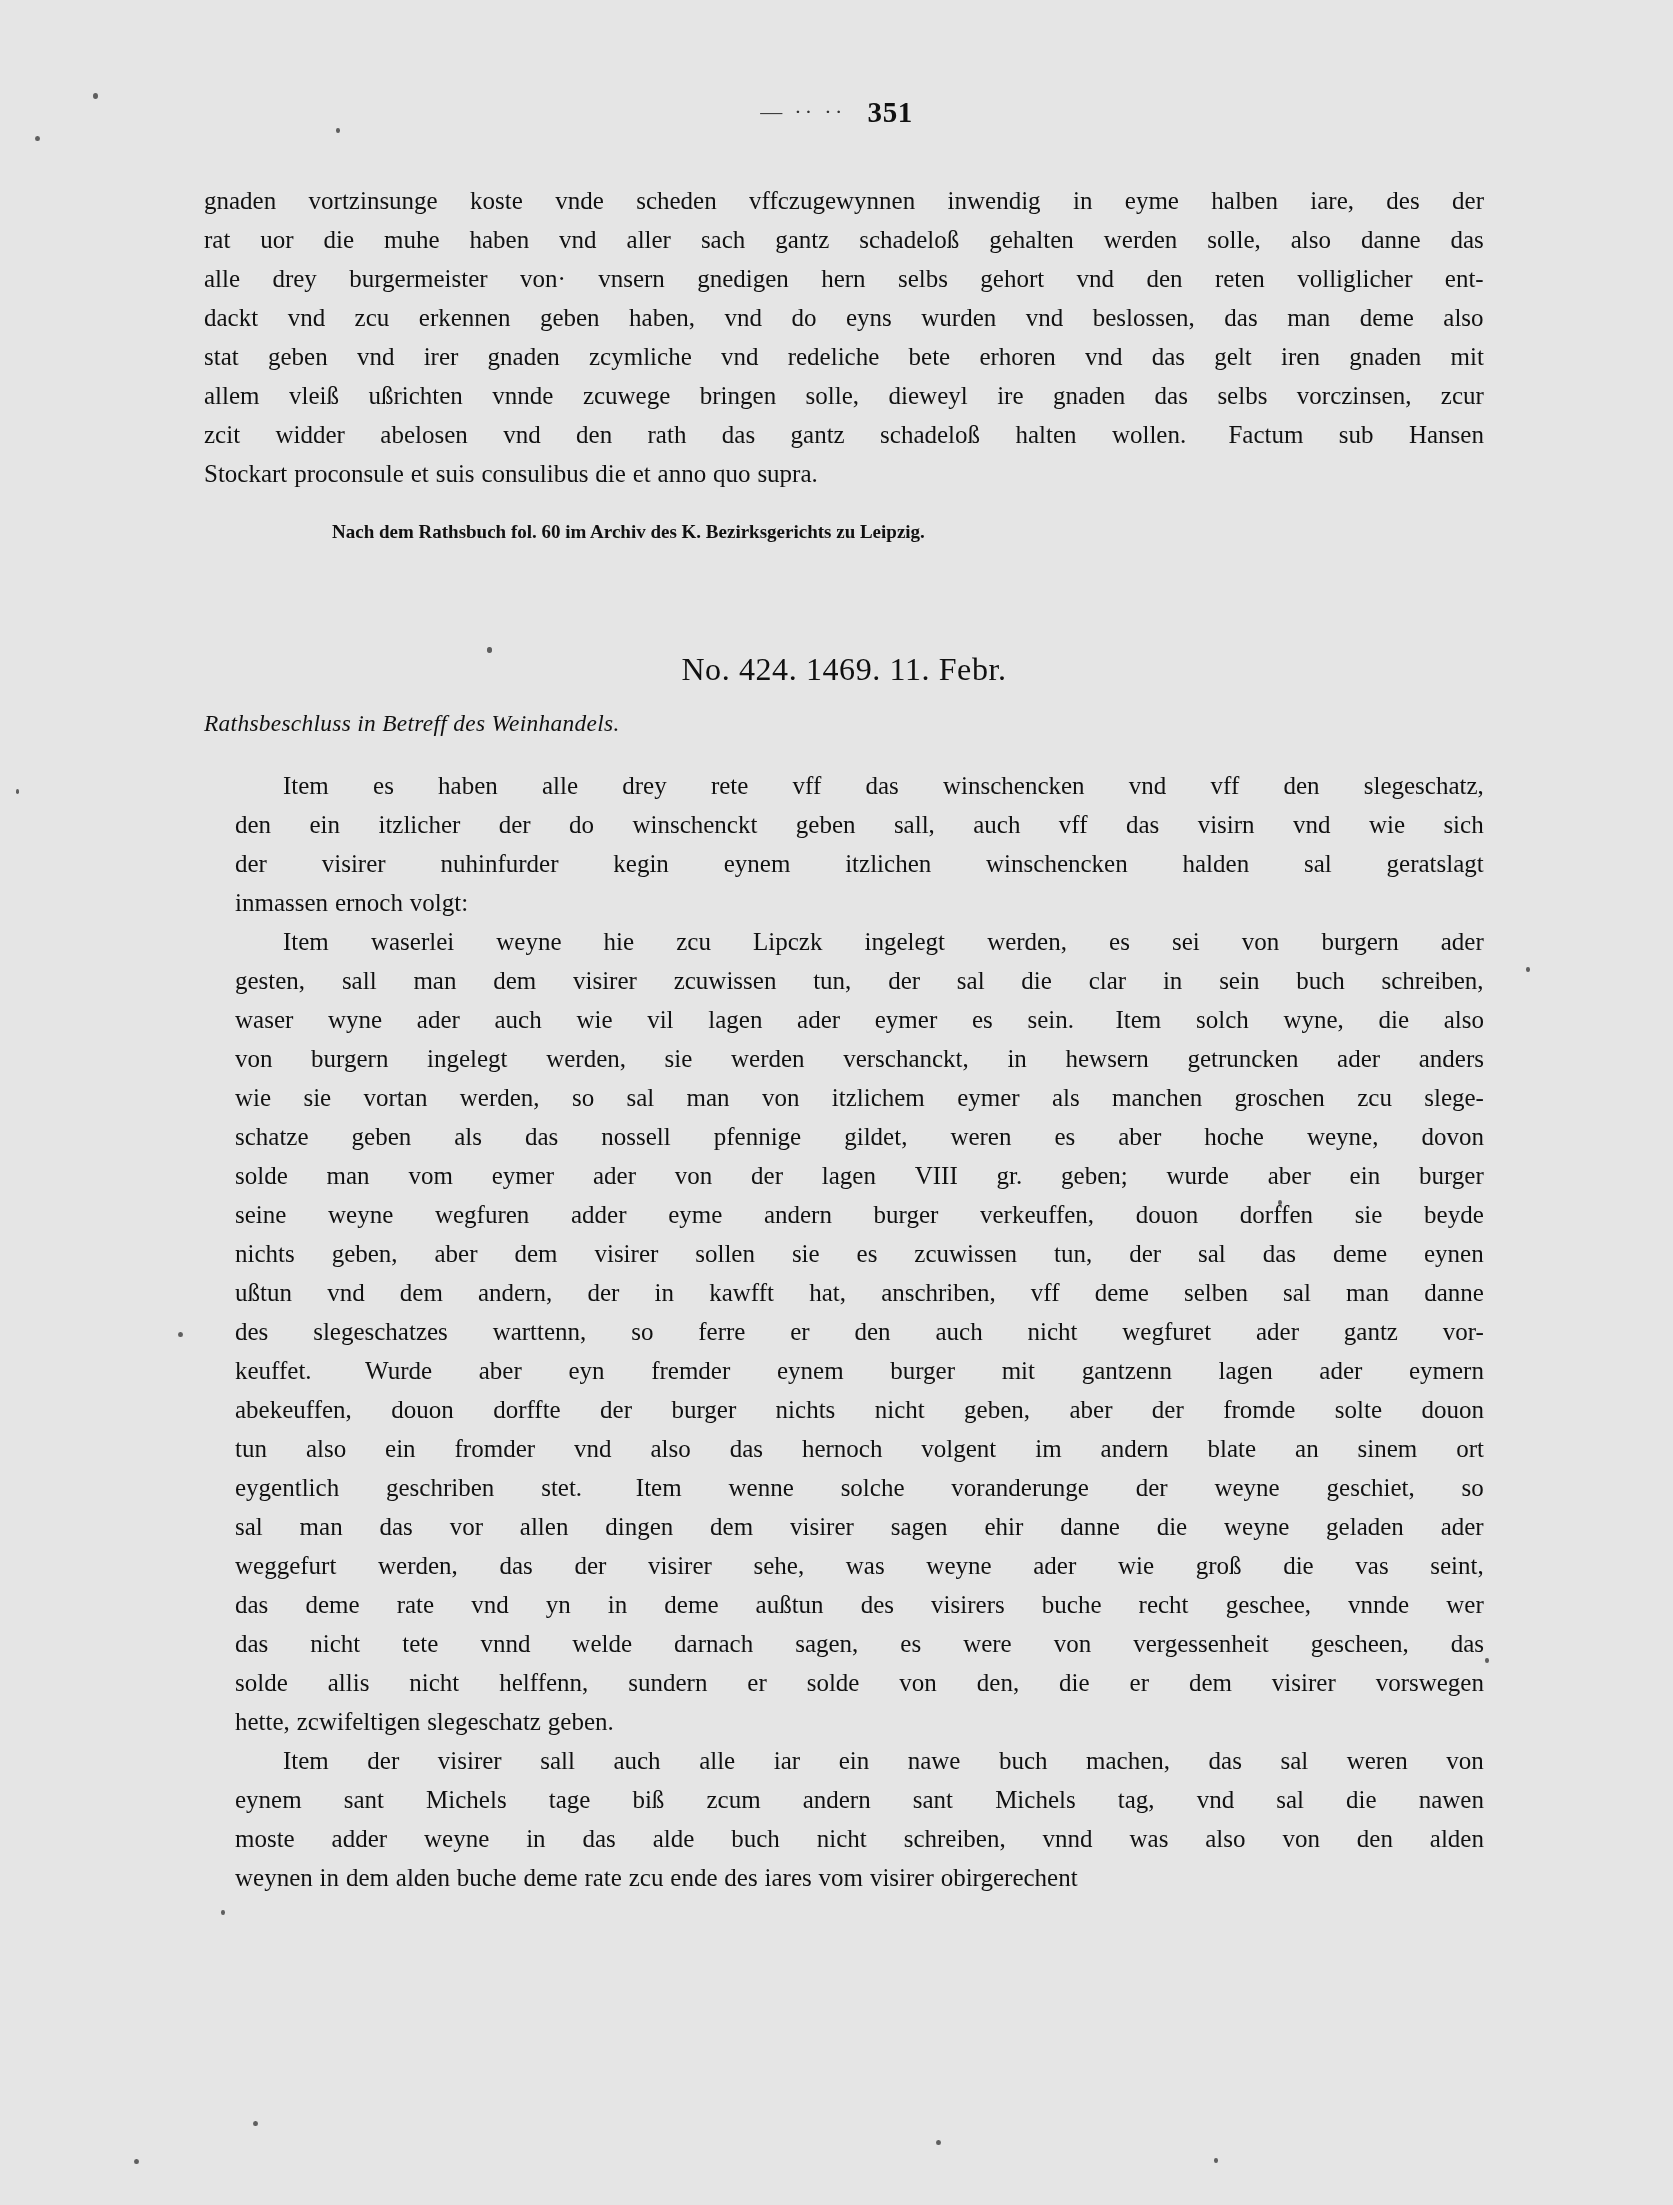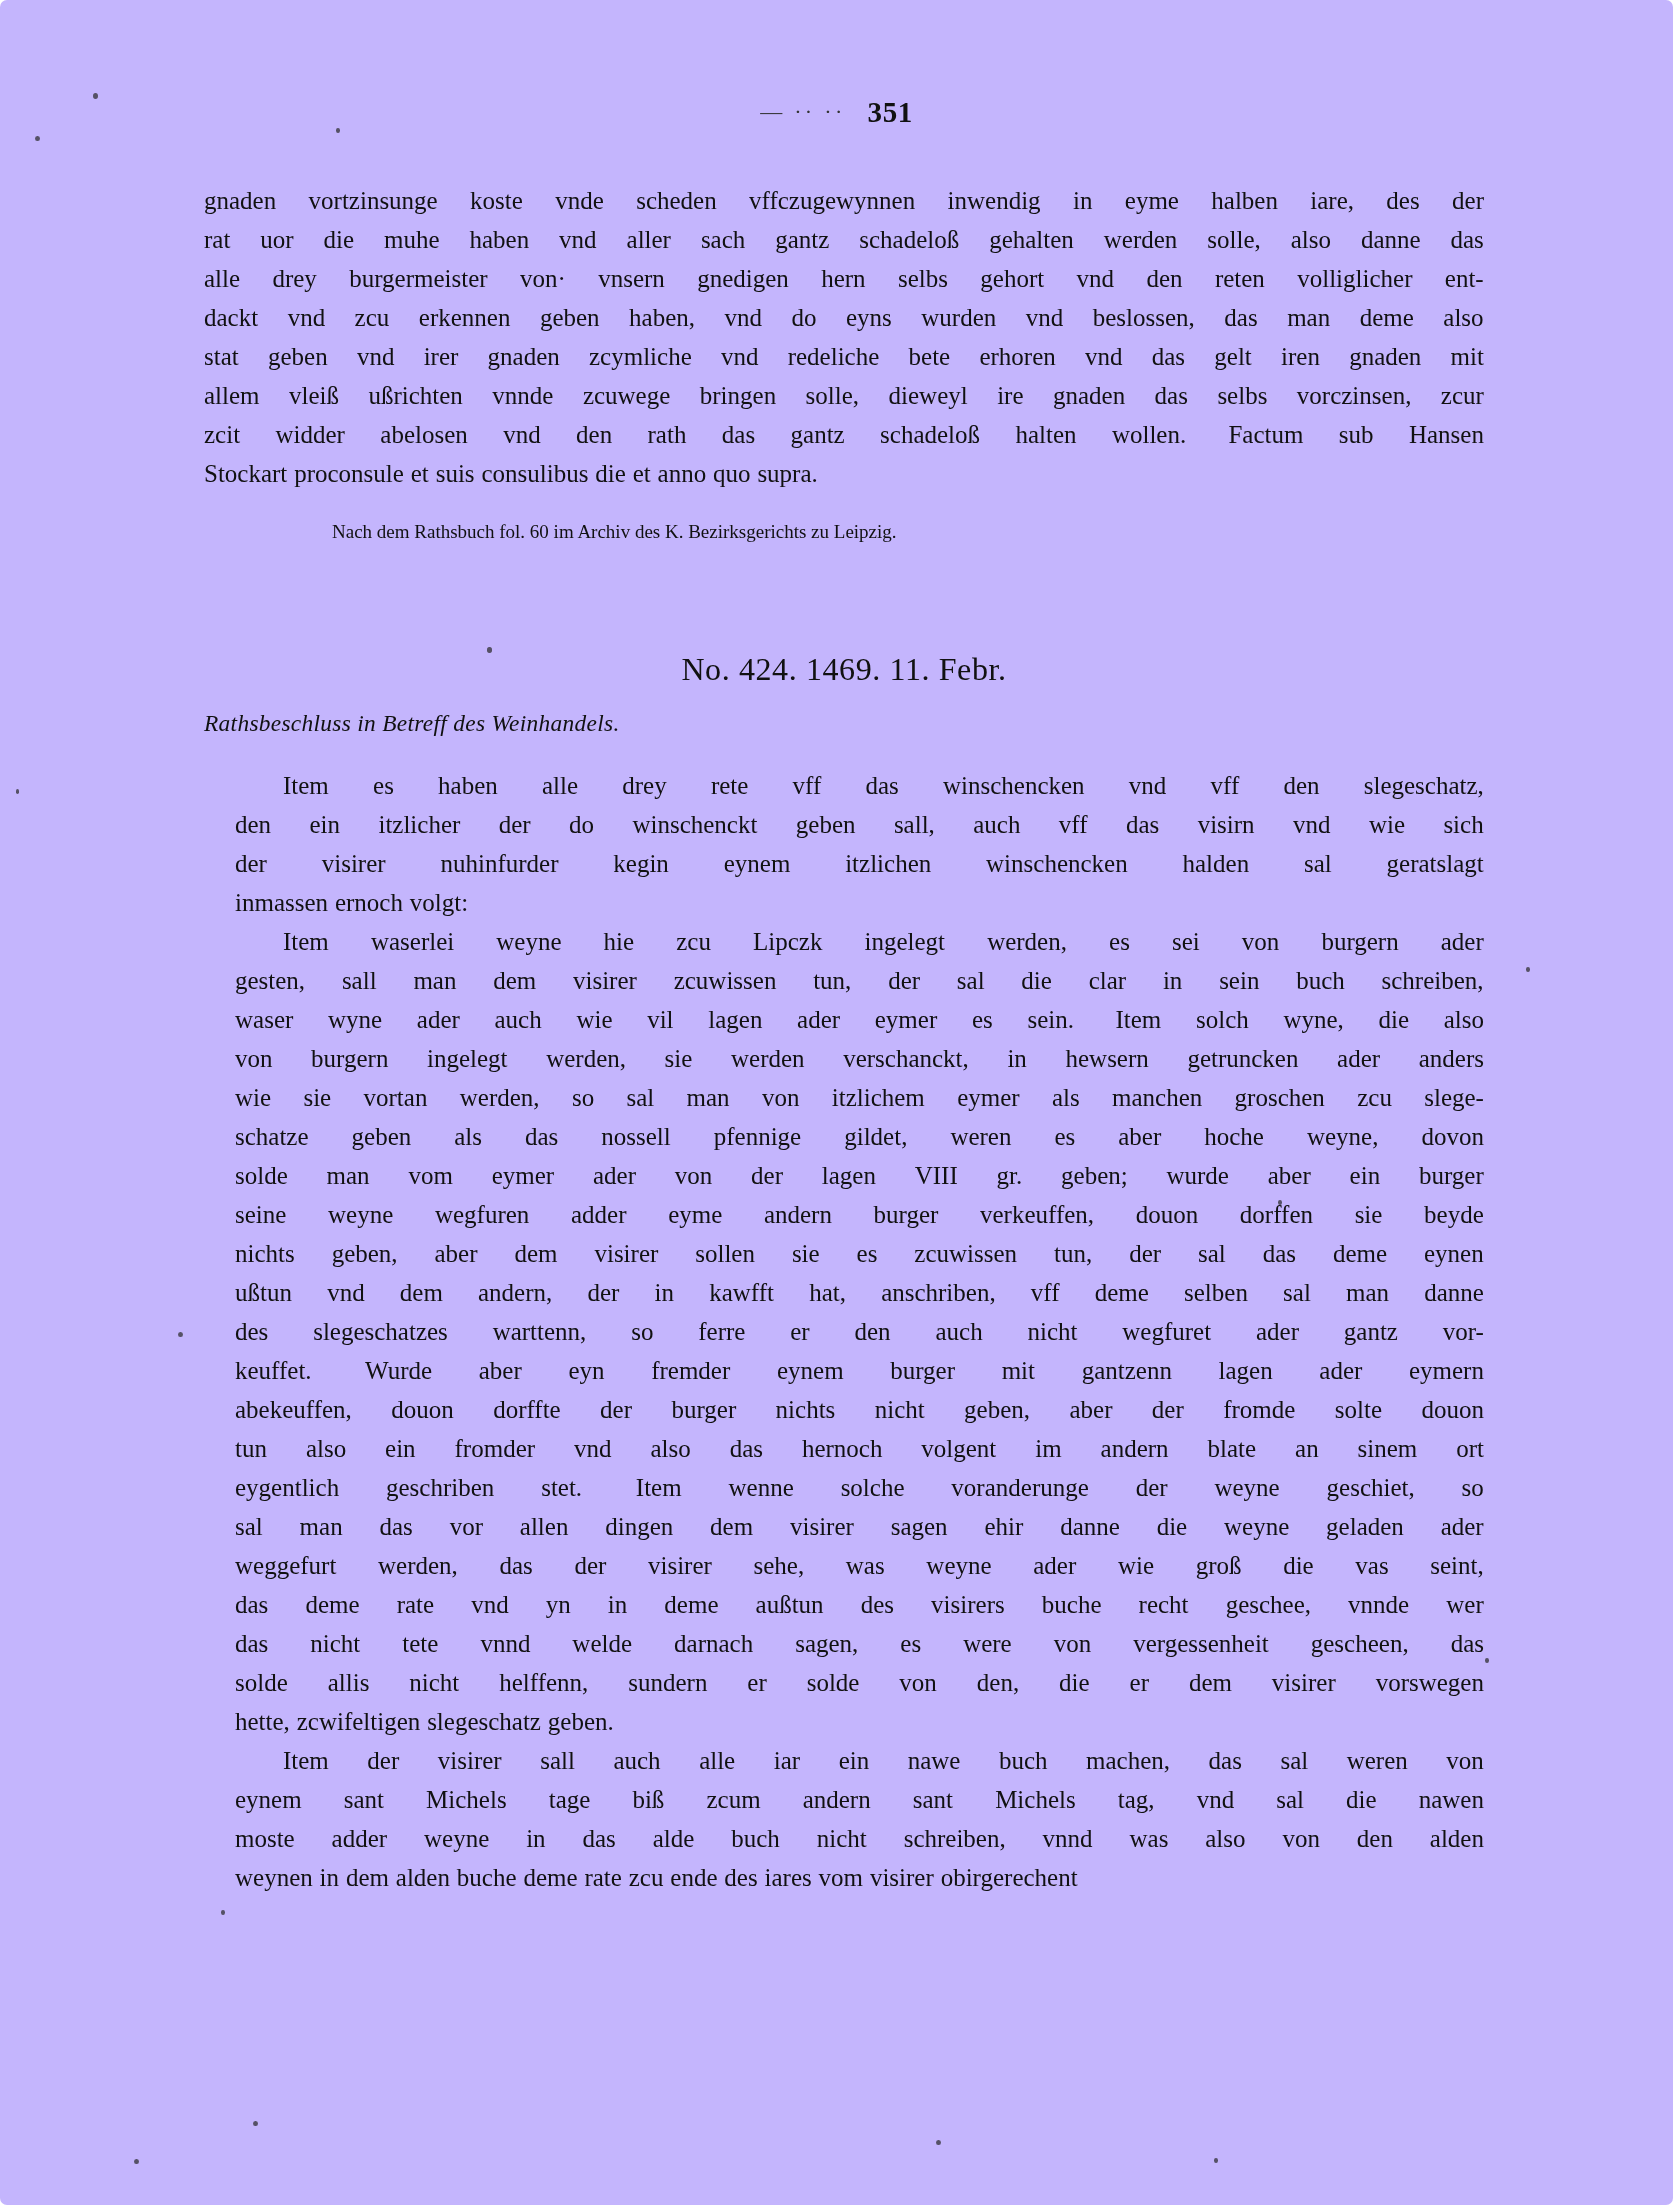--- a/index.html
+++ b/index.html
@@ -13,22 +13,21 @@
     height: 2205px;
     position: relative;
     font-family: "Liberation Serif", "DejaVu Serif", serif;
     color: #111111;
     overflow: hidden;
   }
 
   .page {
     position: absolute;
     inset: 0;
-    background: #c4b5fd;
-    border-radius: 7px;
+    background: #e5e5e5;
   }
 
   
   .speck {
     position: absolute;
     background: #2b2b2b;
     border-radius: 50%;
     opacity: .72;
   }
 
@@ -75,20 +74,21 @@
   }
 
   .block-top { margin-top: 181px; }
 
   .source-note {
     margin-top: 25.6px;
     font-size: 19px;
     line-height: 25.6px;
     text-align: left;
     padding-left: 128px;
+    font-weight: bold;
   }
 
   
   .section-head {
     margin-top: 107px;
     text-align: center;
     font-size: 32px;
     font-weight: normal;
     letter-spacing: 0.6px;
   }

